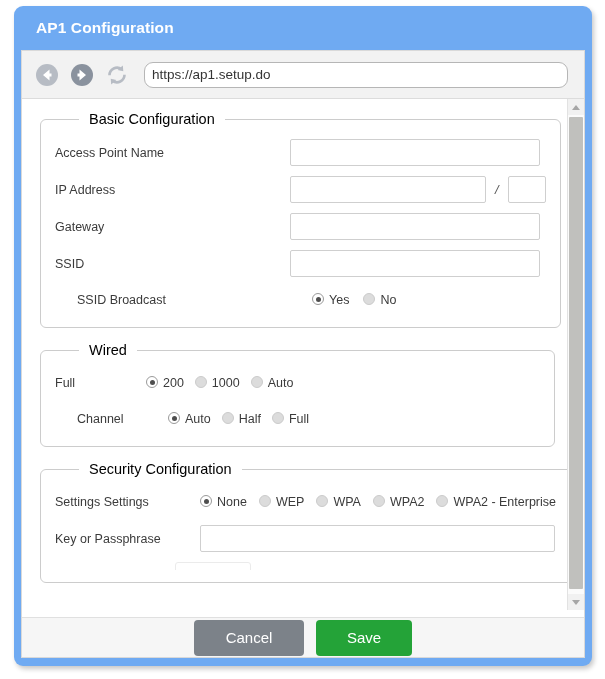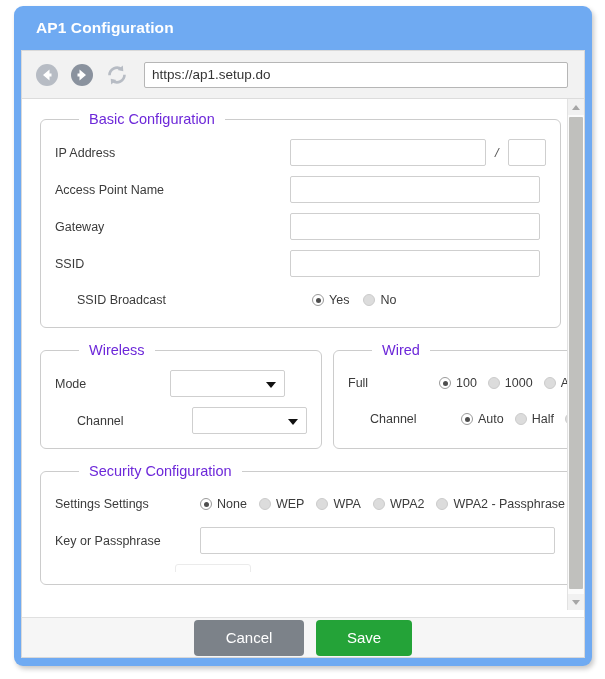--- a/index.html
+++ b/index.html
@@ -75,21 +75,21 @@
     display: block;
   }
   .nav-btn svg { display: block; }
   .url-field {
     flex: 1 1 auto;
     height: 26px;
     margin-left: 5px;
     margin-right: 4px;
     background: #ffffff;
     border: 1px solid #b6b6b6;
-    border-radius: 2px;
+    border-radius: 9px;
     box-sizing: border-box;
     font-family: "Liberation Sans", sans-serif;
     font-size: 13.5px;
     color: #343434;
     padding: 0 7px;
     line-height: 24px;
     outline: none;
   }
 
   
@@ -187,21 +187,21 @@
   
   fieldset.panel {
     border: 1px solid #cccccc;
     border-radius: 6px;
     margin: 0 0 14px 0;
     padding: 12px 14px 12px 14px;
     box-sizing: border-box;
   }
   fieldset.panel > legend {
     font-size: 14.5px;
-    color: #6d28d9;
+    color: #000000;
     padding: 0 10px;
     margin-left: 24px;
   }
   .row {
     display: flex;
     align-items: center;
     margin-bottom: 10px;
     min-height: 26px;
   }
   .row:last-child { margin-bottom: 2px; margin-left: 22px; }
@@ -236,21 +236,20 @@
     top: 50%;
     margin-top: -2px;
     width: 0; height: 0;
     border-left: 5px solid transparent;
     border-right: 5px solid transparent;
     border-top: 6px solid #111111;
   }
   .radio-group { display: flex; align-items: center; }
   .radio-item {
     display: flex;
-    align-items: center;
     margin-right: 14px;
     font-size: 12.5px;
     color: #3b3b3b;
     white-space: nowrap;
   }
   .radio-item:last-child { margin-right: 0; }
   .rdo {
     width: 12px; height: 12px;
     border-radius: 50%;
     background: #dcdcdc;
@@ -343,32 +342,32 @@
       <input class="url-field" type="text" value="https://ap1.setup.do" style="">
     </div>
 
     <div class="content-area">
       <div class="content-inner">
 
         <fieldset class="panel basic">
           <legend>Basic Configuration</legend>
 
           <div class="row">
+            <span class="lbl">Access Point Name</span>
+            <input class="txt wide" type="text" value="" style="">
+          </div>
+
+          <div class="row">
             <span class="lbl">IP Address</span>
             <input class="txt ip" type="text" value="" style="">
             <span class="slash">/</span>
             <input class="txt mask" type="text" value="" style="">
           </div>
 
           <div class="row">
-            <span class="lbl">Access Point Name</span>
-            <input class="txt wide" type="text" value="" style="">
-          </div>
-
-          <div class="row">
             <span class="lbl">Gateway</span>
             <input class="txt wide" type="text" value="" style="">
           </div>
 
           <div class="row">
             <span class="lbl">SSID</span>
             <input class="txt wide" type="text" value="" style="">
           </div>
 
           <div class="row">
@@ -381,47 +380,30 @@
               <label class="radio-item">
                 <span class="rdo"></span>
                 <span>No</span>
               </label>
             </div>
           </div>
         </fieldset>
 
         <div class="two-col">
 
-          <fieldset class="panel wireless">
-            <legend>Wireless</legend>
-
-            <div class="row">
-              <span class="lbl">Mode</span>
-              <div class="sel">
-                <span class="caret"></span>
-              </div>
-            </div>
-
-            <div class="row">
-              <span class="lbl">Channel</span>
-              <div class="sel">
-                <span class="caret"></span>
-              </div>
-            </div>
-          </fieldset>
 
           <fieldset class="panel wired">
             <legend>Wired</legend>
 
             <div class="row">
               <span class="lbl">Full</span>
               <div class="radio-group">
                 <label class="radio-item">
                   <span class="rdo on"></span>
-                  <span>100</span>
+                  <span>200</span>
                 </label>
                 <label class="radio-item">
                   <span class="rdo"></span>
                   <span>1000</span>
                 </label>
                 <label class="radio-item">
                   <span class="rdo"></span>
                   <span>Auto</span>
                 </label>
               </div>
@@ -464,21 +446,21 @@
               <label class="radio-item">
                 <span class="rdo"></span>
                 <span>WPA</span>
               </label>
               <label class="radio-item">
                 <span class="rdo"></span>
                 <span>WPA2</span>
               </label>
               <label class="radio-item">
                 <span class="rdo"></span>
-                <span>WPA2 - Passphrase</span>
+                <span>WPA2 - Enterprise</span>
               </label>
             </div>
           </div>
 
           <div class="row">
             <span class="lbl">Key or Passphrase</span>
             <input class="txt key" type="text" value="" style="">
           </div>
 
           <div class="clipped-hint">

